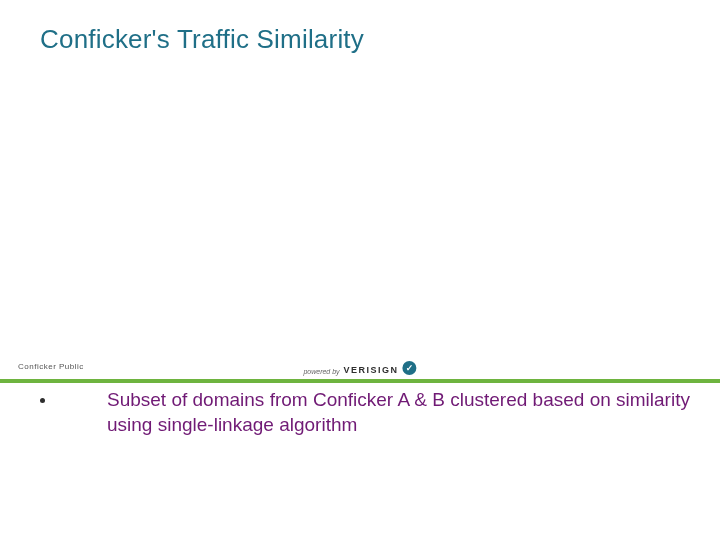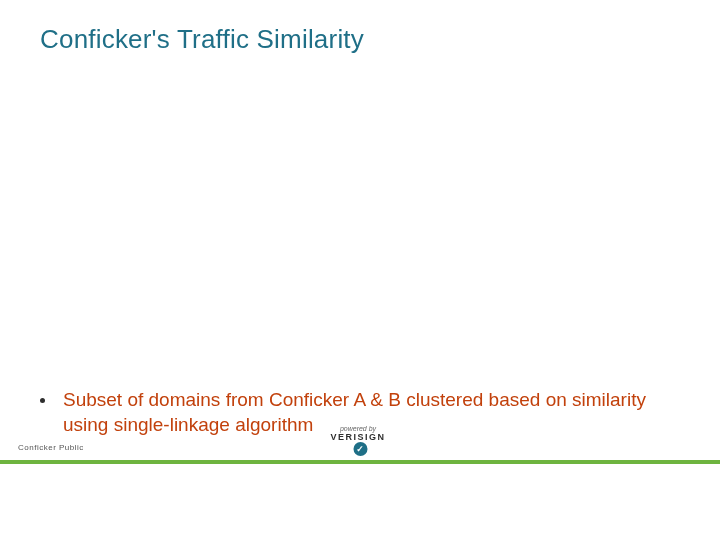--- a/index.html
+++ b/index.html
@@ -1,25 +1,25 @@
 <!DOCTYPE html>
 <html><head>
 <meta charset="utf-8">
 <style>
   * { margin: 0; padding: 0; box-sizing: border-box; }
   html, body { width: 720px; height: 540px; font-family: Arial, Helvetica, sans-serif; background: #fff; overflow: hidden; }
-  .slide { position: relative; width: 720px; height: 464px; }
+  .slide { position: relative; width: 720px; height: 383px; }
   .title { position: absolute; top: 24px; left: 40px; font-size: 26px; font-weight: 400; color: #1f6f87; letter-spacing: 0.2px; }
   .bullet-row { position: absolute; left: 40px; right: 30px; top: 388px; display: flex; align-items: flex-start; }
   .bullet-dot { display: inline-block; width: 5px; height: 5px; border-radius: 50%; background: #2e2e2e; margin-top: 10px; margin-right: 18px; flex-shrink: 0; }
-  .bullet-text { font-size: 19px; line-height: 1.3; color: #c2410c; }
+  .bullet-text { font-size: 19px; line-height: 1.3; color: #701a75; margin-left: 44px; }
   .footer { position: absolute; left: 0; right: 0; bottom: 0; height: 30px; }
   .footer-label { position: absolute; left: 18px; bottom: 12px; font-size: 8px; color: #555; letter-spacing: 0.5px; }
   .footer-bar { position: absolute; left: 0; right: 0; bottom: 0; height: 4px; background: #6eb43f; }
-  .powered { position: absolute; bottom: 8px; left: 50%; transform: translateX(-50%); display: flex; align-items: center; flex-direction: column; }
+  .powered { position: absolute; bottom: 8px; left: 50%; transform: translateX(-50%); display: flex; align-items: flex-end; }
   .powered-text { font-size: 7px; color: #666; font-style: italic; margin-right: 4px; }
   .brand-wordmark { font-size: 9px; font-weight: bold; color: #2e2e2e; letter-spacing: 1.5px; margin-right: 4px; }
   .brand-check { width: 14px; height: 14px; border-radius: 50%; background: #1f6f87; display: inline-flex; align-items: center; justify-content: center; }
   .brand-check::after { content: "✓"; color: #fff; font-size: 9px; font-weight: bold; }
 </style>
 </head>
 <body>
 
 <div class="slide">
   <h1 class="title">Conficker's Traffic Similarity</h1>

